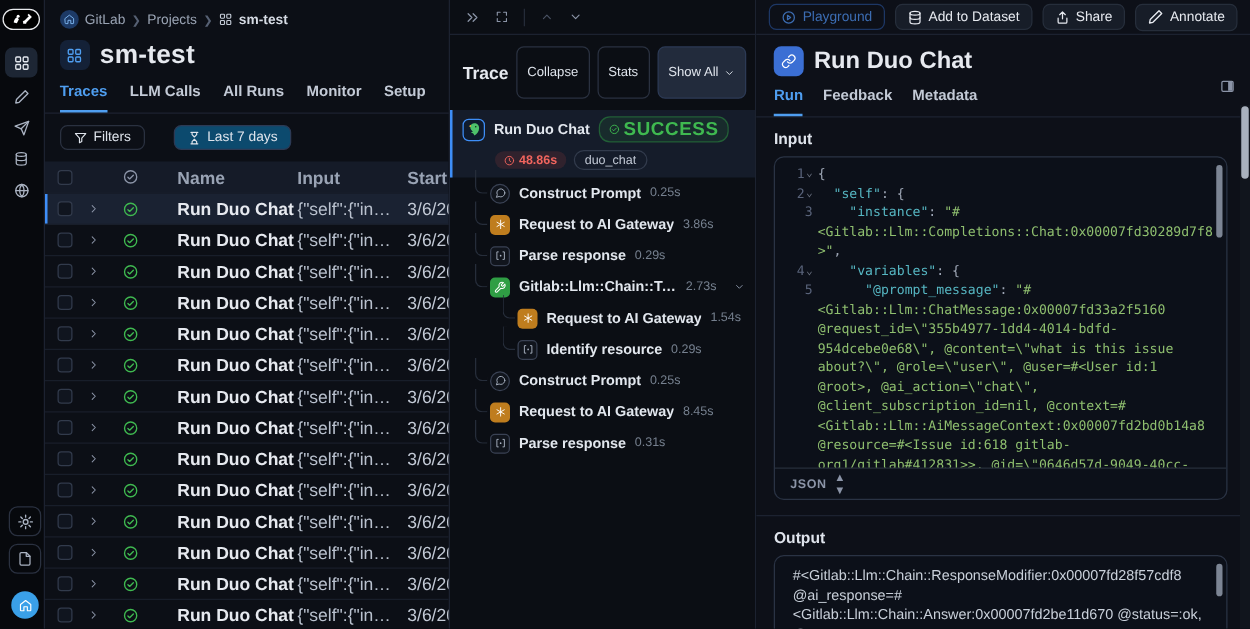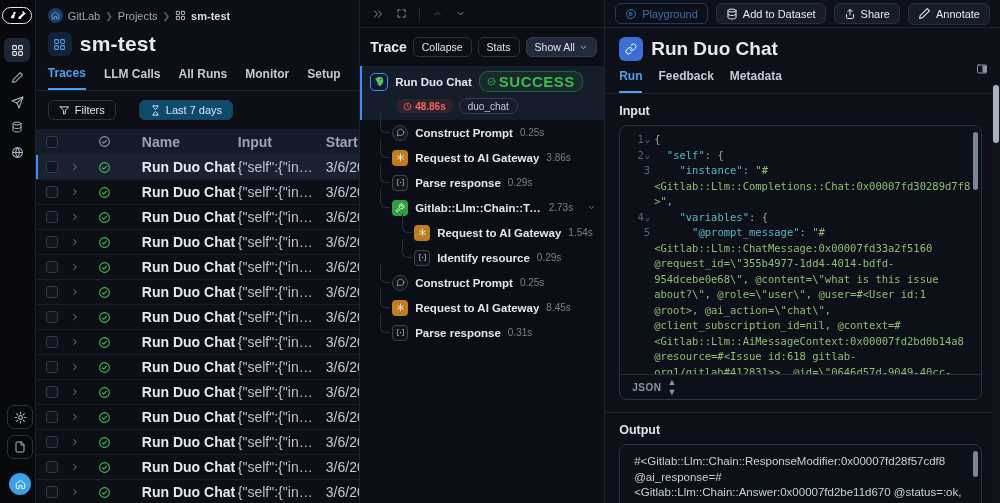--- a/index.html
+++ b/index.html
@@ -28,21 +28,21 @@
   .crumbs { display:flex; align-items:center; gap:5px; padding:8px 12px 0 12px; font-size:11px; color:#9aa4b4; }
   .crumb-home { width:15px; height:15px; border-radius:50%; background:#1c3least; background:#1d3a66; color:#7fb8f2;
     display:flex; align-items:center; justify-content:center; }
   .crumb-sep { color:#566073; font-size:9px; }
   .crumb-grid { color:#c3cad6; display:flex; }
   .crumb-current { color:#d6dbe4; font-weight:bold; }
   .title-row { display:flex; align-items:center; gap:8px; padding:9px 12px 0 12px; }
   .title-icon { width:24px; height:24px; border-radius:6px; background:#142137; color:#4f9ef0;
     display:flex; align-items:center; justify-content:center; }
   .page-title { font-size:21px; font-weight:bold; letter-spacing:.2px; }
-  .tabs { display:flex; gap:18px; padding:10px 12px 0 12px; border-bottom:1px solid #1c2230;align-items:center; }
+  .tabs { display:flex; gap:18px; padding:10px 12px 0 12px; border-bottom:1px solid #1c2230; }
   .tab { font-size:12px; font-weight:bold; color:#c3cad6; padding-bottom:8px; cursor:pointer; }
   .tab.active { color:#4f9ef0; border-bottom:2px solid #4f9ef0; }
   .filter-row { display:flex; gap:23px; padding:9px 12px; }
   .chip { display:flex; align-items:center; gap:5px; font-size:11px; color:#dfe4ec; border:1px solid #2a3140;
     border-radius:6px; padding:3px 10px; background:transparent; cursor:pointer; }
   .chip.filled { background:#0c4a6e; border-color:#2c3okay; border-color:#2c3a55; }
 
   .table { flex:1; overflow:hidden; font-size:14px; }
   .thead, .trow { display:grid; grid-template-columns:24px 28px 44px 96px 88px 1fr;
     align-items:center; padding:0 0 0 10px; height:25px; border-bottom:1px solid #181e2a; }
@@ -58,21 +58,21 @@
   .tm { color:#c3cad6; white-space:nowrap; overflow:hidden; }
 
   
   .panel-mid { width:245px; background:#0b0e14; border-right:1px solid #1c2230; display:flex; flex-direction:column; }
   .mid-toolbar { height:28px; border-bottom:1px solid #1c2230; display:flex; align-items:center; gap:12px;
     padding:0 12px; color:#8b94a7; }
   .vdiv { width:1px; height:14px; background:#242b38; }
   .dim { color:#4a5264; }
   .trace-head { display:flex; align-items:center; padding:9px 8px 7px 10px; gap:6px; }
   .trace-title { font-size:14px; font-weight:bold; flex:1; }
-  .tbtn { font-size:10.5px; color:#dfe4ec; border:1px solid #2a3140; border-radius:6px; padding:3px 8px;
+  .tbtn { font-size:10.5px; color:#dfe4ec; border:1px solid #2a3140; border-radius:6px; padding:14px 8px;
     background:transparent; display:flex; align-items:center; gap:4px; cursor:pointer; white-space:nowrap; }
   .tbtn.filled { background:#222b3c; border-color:#2c3a55; }
   .tree { flex:1; overflow:hidden; position:relative; padding-top:2px; }
   .troot { position:relative; padding:5px 8px 6px 10px; background:#151c2a; box-shadow:inset 2px 0 0 #3e8ef7; }
   .troot-row1 { display:flex; align-items:center; gap:7px; }
   .troot-row2 { display:flex; align-items:center; gap:6px; margin:6px 0 0 26px; }
   .ticon { width:16px; height:16px; border-radius:4px; display:flex; align-items:center; justify-content:center; flex:none; }
   .ticon.parrot { width:18px; height:18px; background:#0f1b2d; border:1px solid #3e8ef7; border-radius:5px; }
   .ticon.chain { background:#3b6fd4; color:#fff; }
   .ticon.gateway { background:#bf7d1e; color:#fff; }

